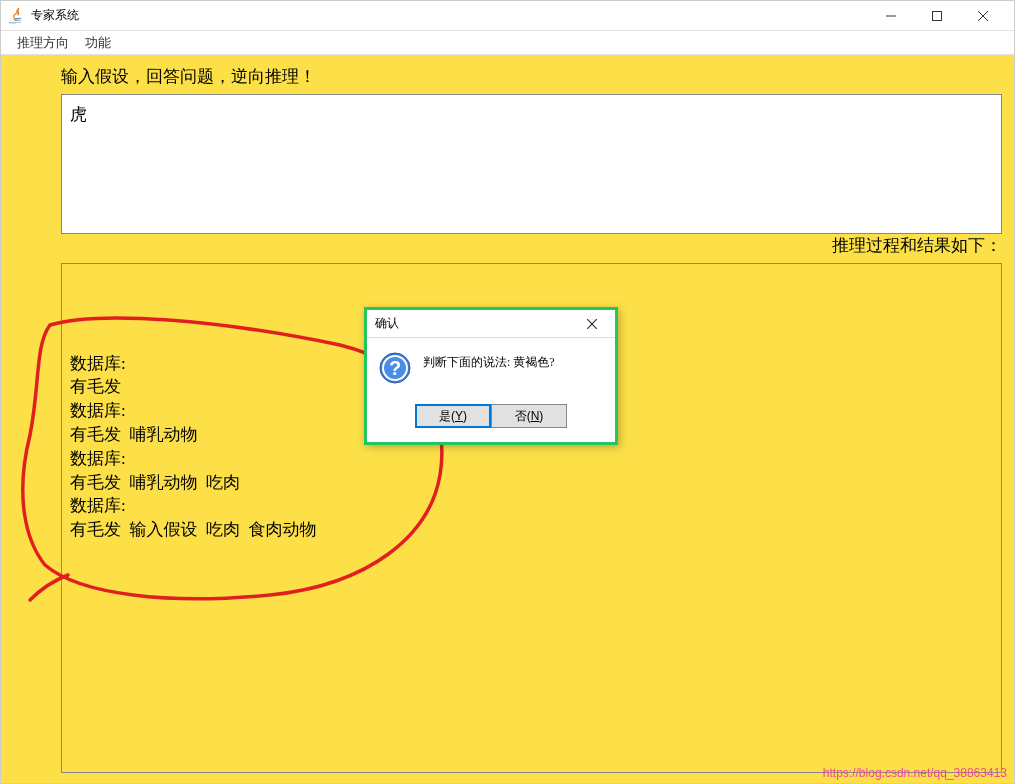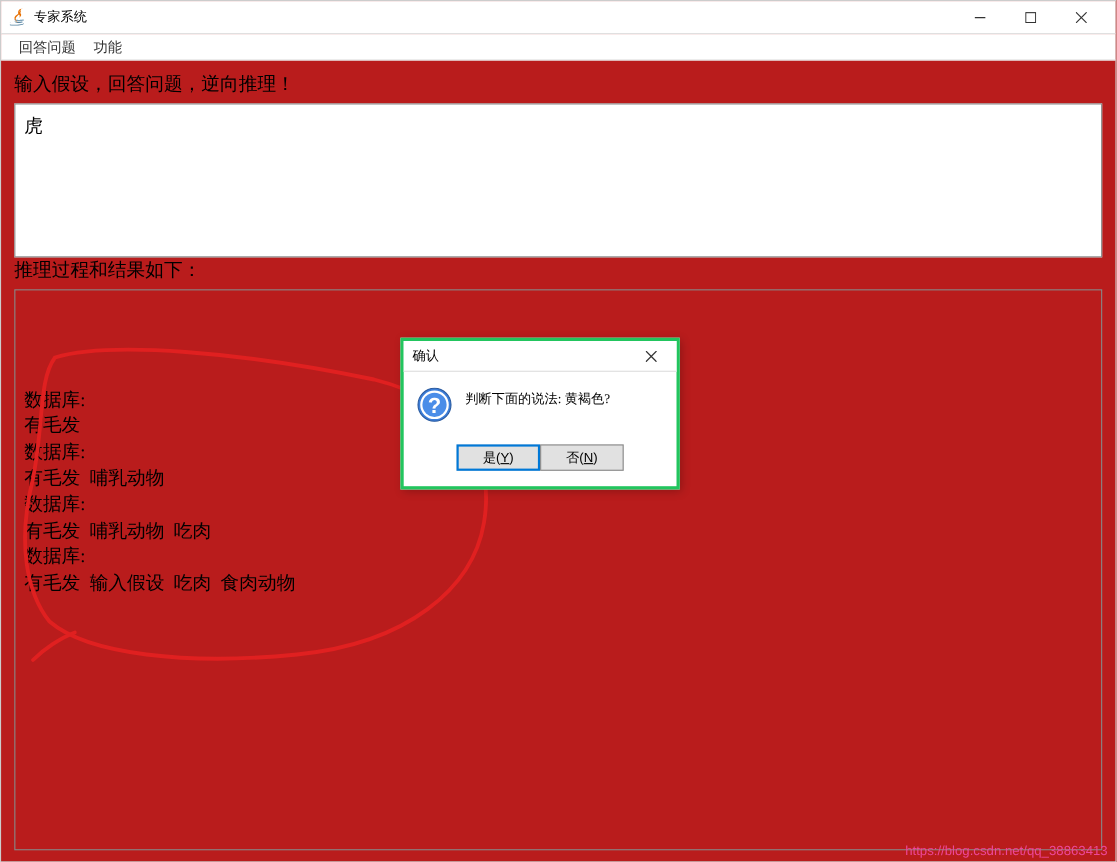--- a/index.html
+++ b/index.html
@@ -11,21 +11,21 @@
       font-family: "Microsoft YaHei", "SimSun", sans-serif;
       background: #ffffff;
       width: 1015px;
       height: 784px;
       overflow: hidden;
       position: relative;
     }
     .window {
       width: 100%;
       height: 100%;
-      background: #b91c1c;
+      background: #fde047;
       border: 1px solid #cccccc;
       display: flex;
       flex-direction: column;
     }
     .titlebar {
       height: 30px;
       background: #ffffff;
       display: flex;
       align-items: center;
       padding: 0 8px;
@@ -67,20 +67,21 @@
       font-size: 13px;
       color: #333;
       padding: 0 8px;
       cursor: pointer;
     }
     .content {
       padding: 10px 12px;
       flex: 1;
       display: flex;
       flex-direction: column;
+      margin-left: 48px;
     }
     .label-text {
       font-size: 17px;
       color: #000;
       margin-bottom: 6px;
       font-family: "SimSun", serif;
     }
     .input-area {
       width: 100%;
       height: 140px;
@@ -102,20 +103,21 @@
       border: 2px solid #0078d7;
       font-size: 13px;
       cursor: pointer;
       font-family: "Microsoft YaHei", sans-serif;
     }
     .result-label {
       font-size: 17px;
       color: #000;
       margin-bottom: 6px;
       font-family: "SimSun", serif;
+      text-align: right;
     }
     .result-area {
       width: 100%;
       flex: 1;
       border: 1px solid #888;
       padding: 8px;
       font-size: 17px;
       font-family: "SimSun", serif;
       white-space: pre-wrap;
       overflow: auto;
@@ -239,21 +241,21 @@
       <div class="titlebar-btn">
         <svg width="10" height="10" viewBox="0 0 10 10">
             <line x1="0" y1="0" x2="10" y2="10" stroke="#333" stroke-width="1"></line>
             <line x1="10" y1="0" x2="0" y2="10" stroke="#333" stroke-width="1"></line>
           </svg>
       </div>
     </div>
   </div>
 
   <div class="menubar">
-    <span class="menu-item">回答问题</span>
+    <span class="menu-item">推理方向</span>
     <span class="menu-item">功能</span>
   </div>
 
   <div class="content">
     <div class="label-text">输入假设，回答问题，逆向推理！</div>
     <textarea class="input-area" style="">虎</textarea>
 
 
     <div class="result-label">推理过程和结果如下：</div>
     <div class="result-area">

